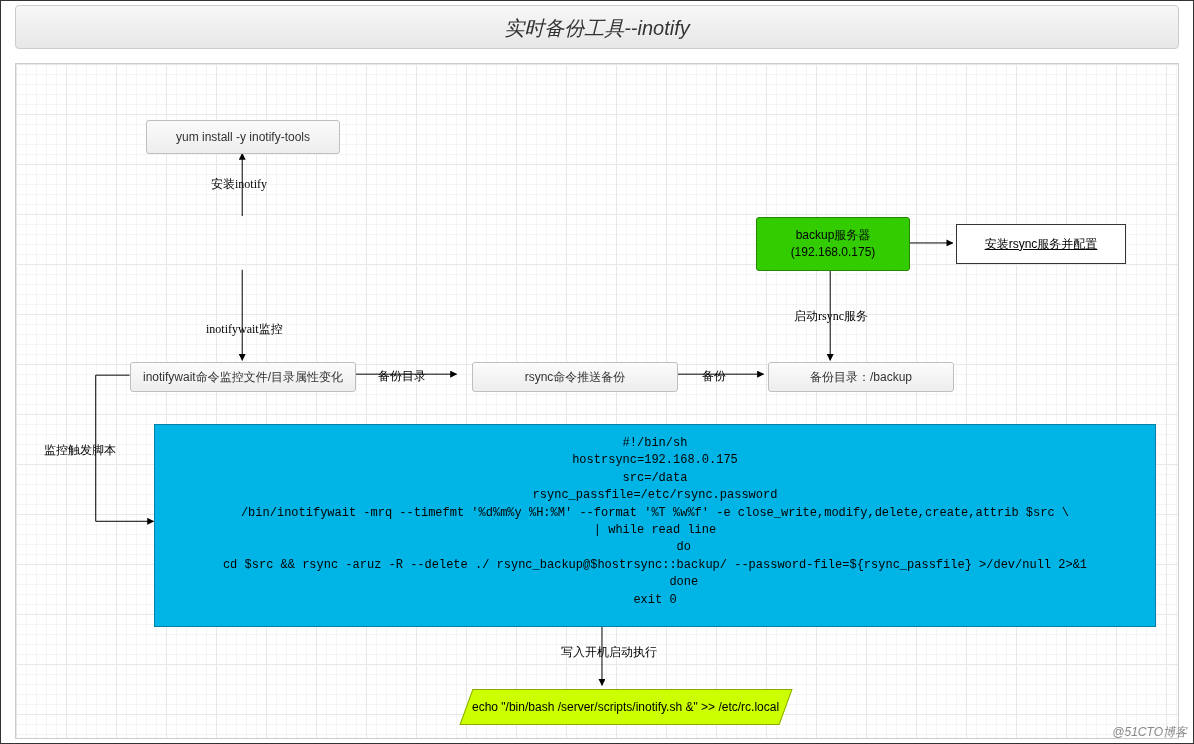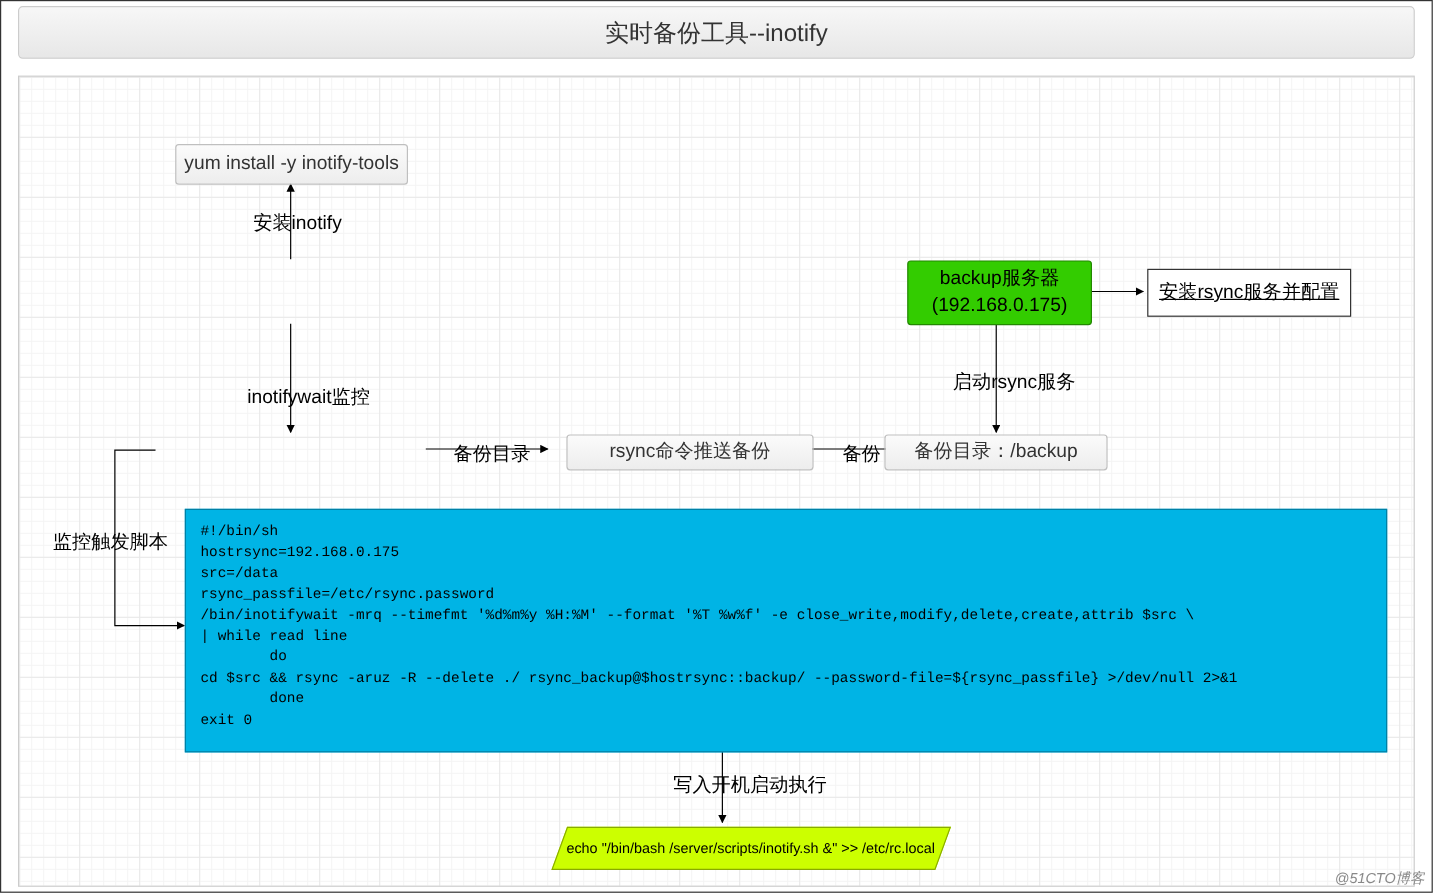--- a/index.html
+++ b/index.html
@@ -22,41 +22,42 @@
     top: 4px;
     right: 14px;
     height: 44px;
     background: linear-gradient(#f7f7f7, #e7e7e7);
     border: 1px solid #ccc;
     border-radius: 4px;
     text-align: center;
     line-height: 44px;
     font-size: 20px;
     color: #333;
+    font-style: italic;
   }
   .grid-area {
     position: absolute;
     left: 14px;
     right: 14px;
     top: 62px;
     bottom: 4px;
     border: 1px solid #ccc;
     background-color: #fff;
     background-image:
       linear-gradient(#e8e8e8 1px, transparent 1px),
       linear-gradient(90deg, #e8e8e8 1px, transparent 1px),
       linear-gradient(#f4f4f4 1px, transparent 1px),
       linear-gradient(90deg, #f4f4f4 1px, transparent 1px);
     background-size: 50px 50px, 50px 50px, 10px 10px, 10px 10px;
   }
   .node {
     position: absolute;
     border: 1px solid #333;
     text-align: center;
-    font-size: 16px;
+    font-size: 12px;
     line-height: 1.4;
     display: flex;
     flex-direction: column;
     align-items: center;
     justify-content: center;
     padding: 4px 6px;
   }
   .node-grey {
     background: linear-gradient(#fbfbfb, #ededed);
     border: 1px solid #bfbfbf;
@@ -78,40 +79,41 @@
   .script-box {
     position: absolute;
     background: #00b4e5;
     border: 1px solid #0080a5;
     font-family: "Courier New", monospace;
     font-size: 12px;
     color: #000;
     padding: 10px 12px;
     white-space: pre;
     line-height: 1.45;
-    text-align: left;
+    text-align: center;
   }
   .parallelogram {
     position: absolute;
     background: #ccff00;
     border: 1px solid #88aa00;
     transform: skewX(-20deg);
     display: flex;
     align-items: center;
     justify-content: center;
     font-size: 12px;
     color: #000;
   }
   .parallelogram > span { transform: skewX(20deg); }
   .edge-label {
     position: absolute;
-    font-size: 16px;
+    font-size: 12px;
     color: #000;
     background: transparent;
     white-space: nowrap;
+    font-family: Liberation Serif, serif;
   }
   svg.arrows {
     position: absolute;
     left: 0; top: 0;
     width: 100%; height: 100%;
     pointer-events: none;
   }
   .watermark {
     position: absolute;
     right: 6px;
@@ -162,26 +164,29 @@
 
     <div class="node node-green" style="left:740px; top:153px; width:154px; height:54px;">
       <span>backup服务器</span>
       <span>(192.168.0.175)</span>
     </div>
 
     <div class="node node-white" style="left:940px; top:160px; width:170px; height:40px;">
       <span>安装rsync服务并配置</span>
     </div>
 
+    <div class="node node-grey" style="left:114px; top:298px; width:226px; height:30px;">
+      <span>inotifywait命令监控文件/目录属性变化</span>
+    </div>
 
     <div class="node node-grey" style="left:442px; top:298px; width:206px; height:30px;margin-left:14px;">
       <span>rsync命令推送备份</span>
     </div>
 
-    <div class="node node-grey" style="left:721px; top:298px; width:186px; height:30px;">
+    <div class="node node-grey" style="left:752px; top:298px; width:186px; height:30px;">
       <span>备份目录：/backup</span>
     </div>
 
     <div class="script-box" style="left:138px; top:360px; width:1002px; height:203px;">#!/bin/sh
 hostrsync=192.168.0.175
 src=/data
 rsync_passfile=/etc/rsync.password
 /bin/inotifywait -mrq --timefmt '%d%m%y %H:%M' --format '%T %w%f' -e close_write,modify,delete,create,attrib $src \
 | while read line
         do

